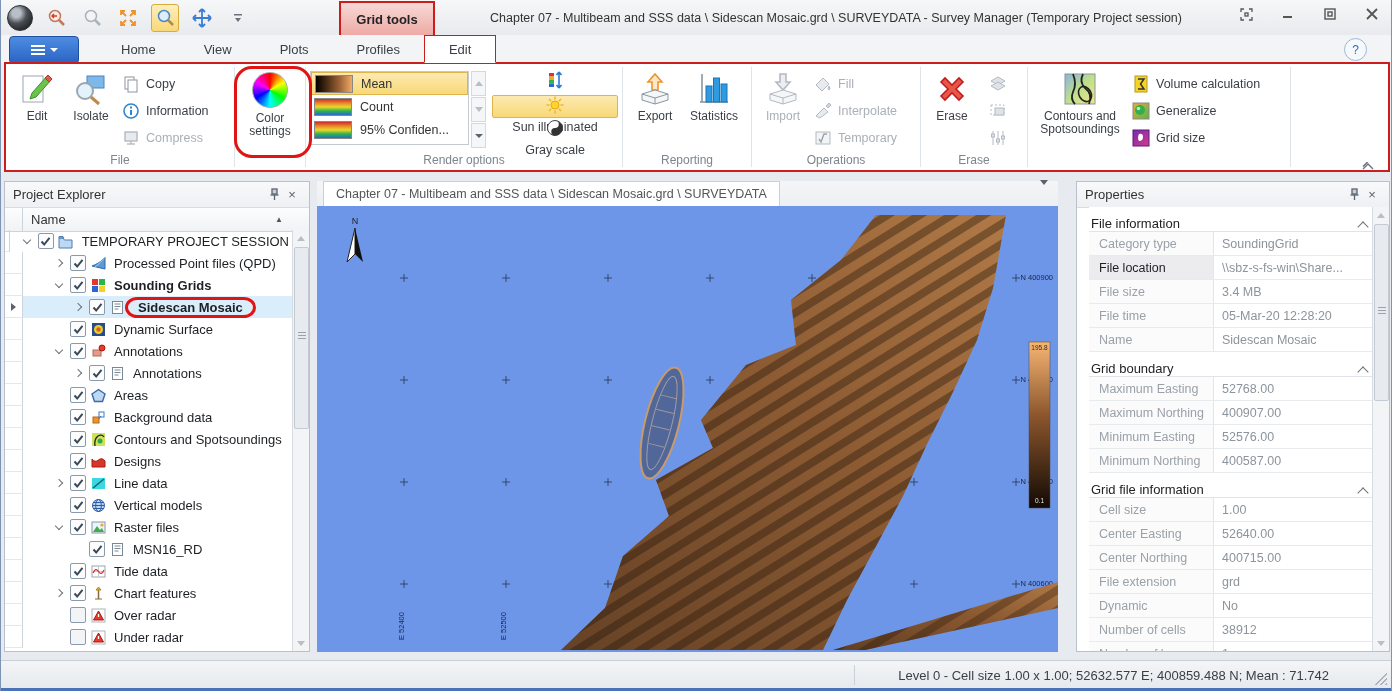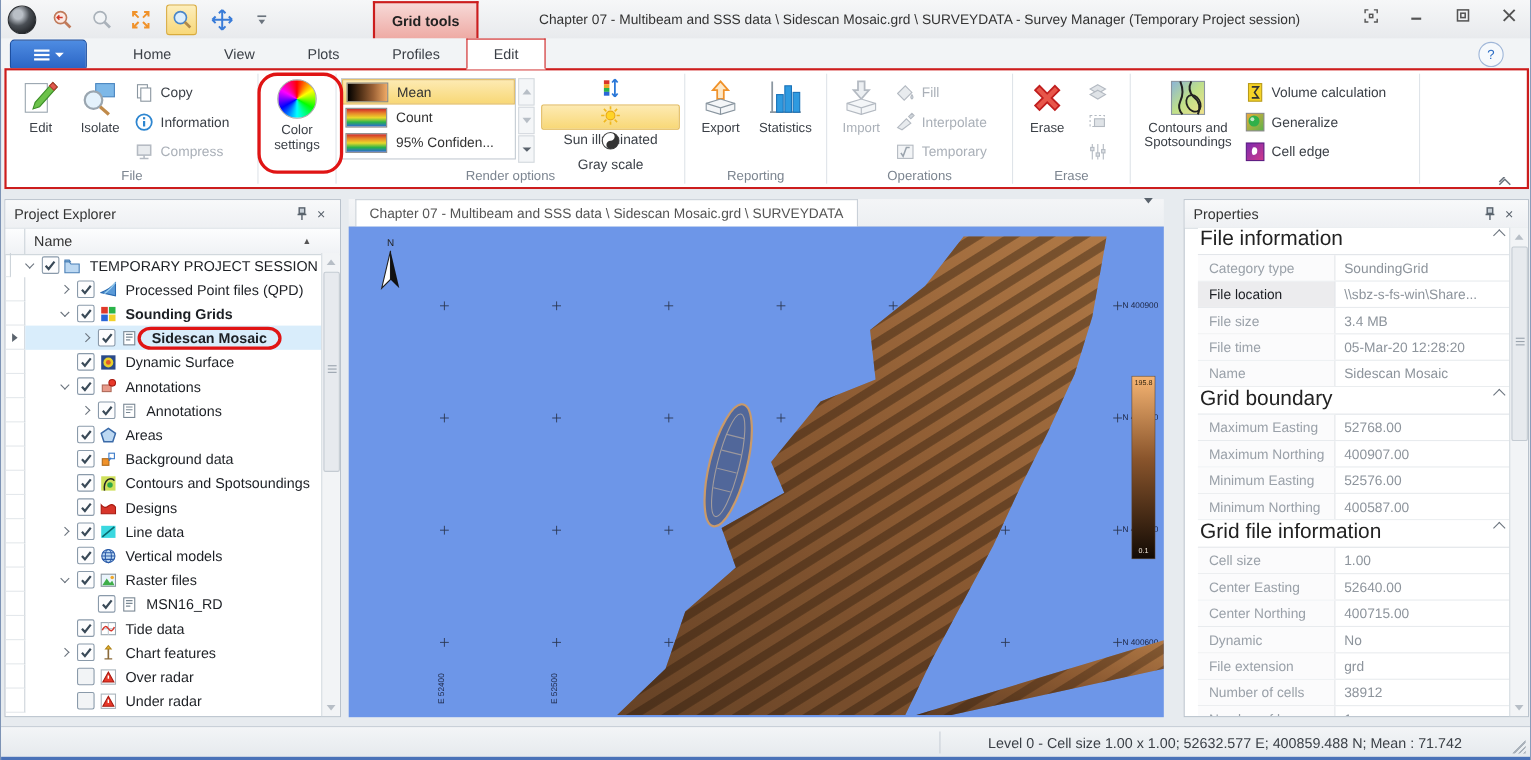--- a/index.html
+++ b/index.html
@@ -109,21 +109,21 @@
   
   .maptabbar{height:25px;background:linear-gradient(#f4f5f7,#eceff2);border-bottom:1px solid #c9d0d8;
              display:flex;align-items:center;}
   .maptab{height:24px;background:#fff;border:1px solid #c9d0d8;border-bottom:none;display:flex;align-items:center;
           padding:0 12px;font-size:12.5px;color:#555;margin-left:6px;white-space:nowrap;}
   .maptabbar .sp{flex:1;}
   .mapdrop{margin-right:10px;}
   .mapcanvas{position:absolute;left:0;top:25px;right:0;bottom:0;background:#6d96e8;}
   
   .props{position:absolute;left:0;top:25px;right:16px;bottom:0;overflow:hidden;padding-left:12px;}
-  .psec-h{height:24px;display:flex;align-items:flex-start;font-size:19px;color:#222;border-bottom:1px solid #e0e4e8;
+  .psec-h{height:24px;display:flex;align-items:flex-end;font-size:13px;color:#222;border-bottom:1px solid #e0e4e8;
           padding:0 6px 0 2px;background:#fff;}
   .psec-h .sp{flex:1;}
   .chevup{width:7px;height:7px;border-left:1.6px solid #6a737d;border-top:1.6px solid #6a737d;transform:rotate(45deg);margin-top:3px;}
   .prow{height:23px;display:flex;border-bottom:1px solid #e8ebee;font-size:12.5px;}
   .plabel{width:125px;flex:0 0 125px;display:flex;align-items:center;padding-left:10px;color:#9aa1a9;
           background:#fbfbfc;border-right:1px solid #e4e7ea;box-sizing:border-box;}
   .pvalue{flex:1;display:flex;align-items:center;padding-left:8px;color:#8d949c;white-space:nowrap;overflow:hidden;}
   .prow.sel .plabel{color:#1c1f24;background:#ececee;}
   .props-sb{top:25px;}
   
@@ -500,21 +500,21 @@
             <svg class="icon16" viewBox="0 0 18 18">
                 <defs>
                   <linearGradient id="ge1" x1="0" y1="0" x2="1" y2="1">
                     <stop offset="0" stop-color="#7a2ab0"></stop>
                     <stop offset="1" stop-color="#d23a8a"></stop>
                   </linearGradient>
                 </defs>
                 <rect x="1" y="1" width="16" height="16" fill="url(#ge1)" stroke="#5a1a80"></rect>
                 <path d="M7 5 Q11 4 11 8 Q11 12 7 12 Q5 9 7 5" fill="#fff"></path>
               </svg>
-            <span>Cell edge</span>
+            <span>Grid size</span>
           </div>
         </div>
       </div>
       <div class="glabel"></div>
     </div>
     <div class="gsep"></div>
     <div style="flex:1"></div>
 
     <div class="collapse-chev">
       <svg width="12" height="8" viewBox="0 0 12 8" fill="none" stroke="#6a737d" stroke-width="1.4">
@@ -1128,26 +1128,26 @@
           </div>
           <div class="prow">
             <div class="plabel">Center Easting</div>
             <div class="pvalue">52640.00</div>
           </div>
           <div class="prow">
             <div class="plabel">Center Northing</div>
             <div class="pvalue">400715.00</div>
           </div>
           <div class="prow">
+            <div class="plabel">File extension</div>
+            <div class="pvalue">grd</div>
+          </div>
+          <div class="prow">
             <div class="plabel">Dynamic</div>
             <div class="pvalue">No</div>
-          </div>
-          <div class="prow">
-            <div class="plabel">File extension</div>
-            <div class="pvalue">grd</div>
           </div>
           <div class="prow">
             <div class="plabel">Number of cells</div>
             <div class="pvalue">38912</div>
           </div>
           <div class="prow">
             <div class="plabel">Number of layers</div>
             <div class="pvalue">1</div>
           </div>
         </div>

